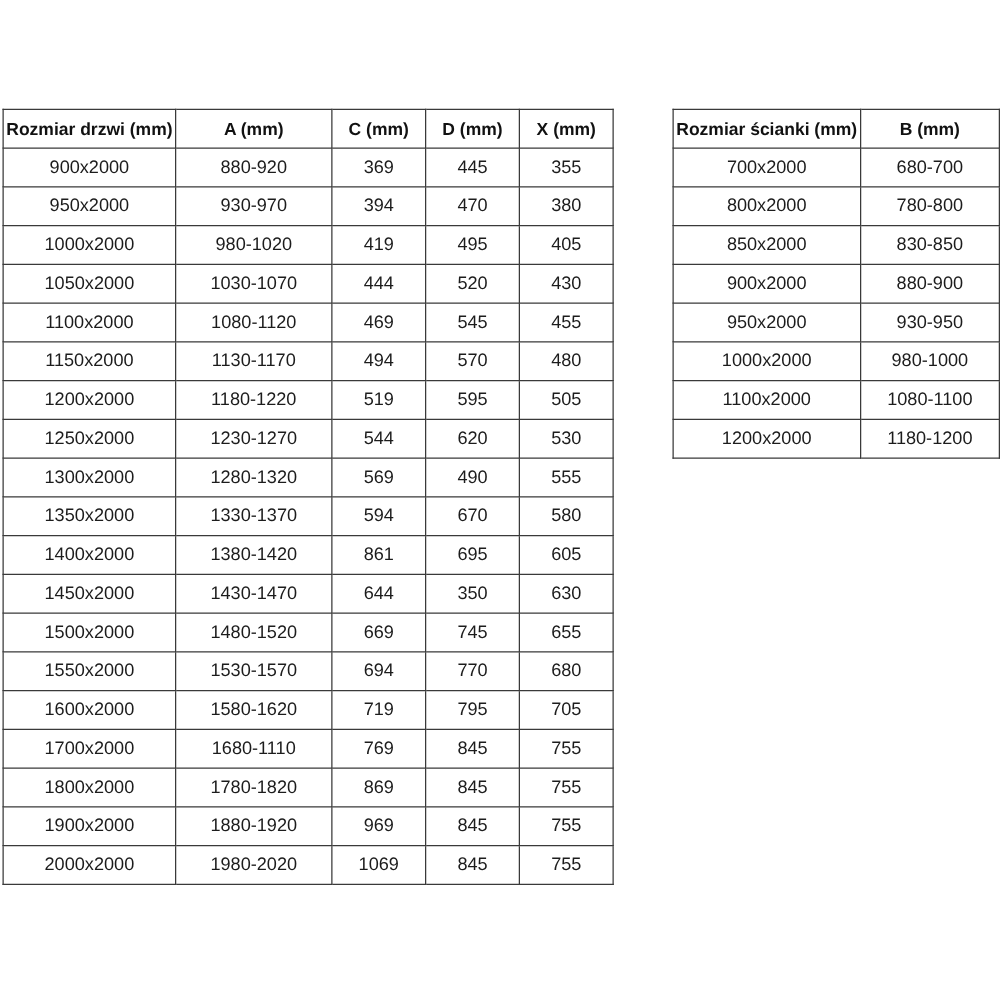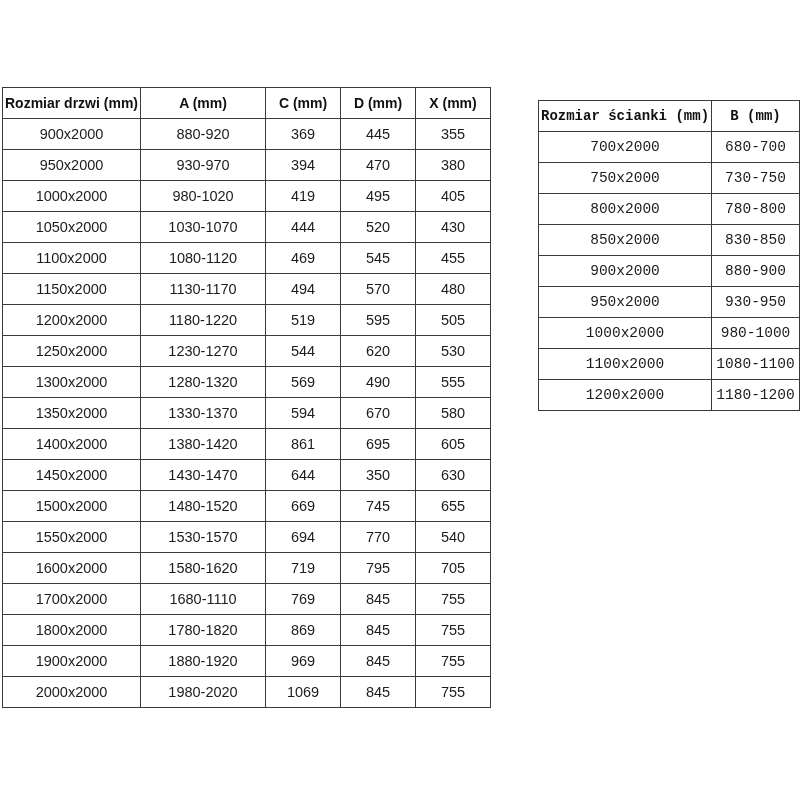--- a/index.html
+++ b/index.html
@@ -16,21 +16,21 @@
     height: 800px;
     background: #ffffff;
   }
   table.spec {
     border-collapse: collapse;
     position: absolute;
     table-layout: fixed;
     background: #ffffff;
   }
   #left-table  { left: 2px;   top: 87px; }
-  #right-table { left: 538px; top: 100px; font-family: Liberation Mono, monospace; }
+  #right-table { left: 538px; top: 87px; }
   table.spec th,
   table.spec td {
     border: 1px solid #3a3a3a;
     text-align: center;
     vertical-align: middle;
     height: 30px;
     padding: 0 2px;
     font-size: 14.5px;
     color: #1c1c1c;
     white-space: nowrap;
@@ -162,21 +162,21 @@
           <td>1480-1520</td>
           <td>669</td>
           <td>745</td>
           <td>655</td>
         </tr>
         <tr>
           <td>1550x2000</td>
           <td>1530-1570</td>
           <td>694</td>
           <td>770</td>
-          <td>540</td>
+          <td>680</td>
         </tr>
         <tr>
           <td>1600x2000</td>
           <td>1580-1620</td>
           <td>719</td>
           <td>795</td>
           <td>705</td>
         </tr>
         <tr>
           <td>1700x2000</td>
@@ -219,24 +219,20 @@
           <th>Rozmiar ścianki (mm)</th>
           <th>B (mm)</th>
         </tr>
     </thead>
     <tbody>
         <tr>
           <td>700x2000</td>
           <td>680-700</td>
         </tr>
         <tr>
-          <td>750x2000</td>
-          <td>730-750</td>
-        </tr>
-        <tr>
           <td>800x2000</td>
           <td>780-800</td>
         </tr>
         <tr>
           <td>850x2000</td>
           <td>830-850</td>
         </tr>
         <tr>
           <td>900x2000</td>
           <td>880-900</td>

